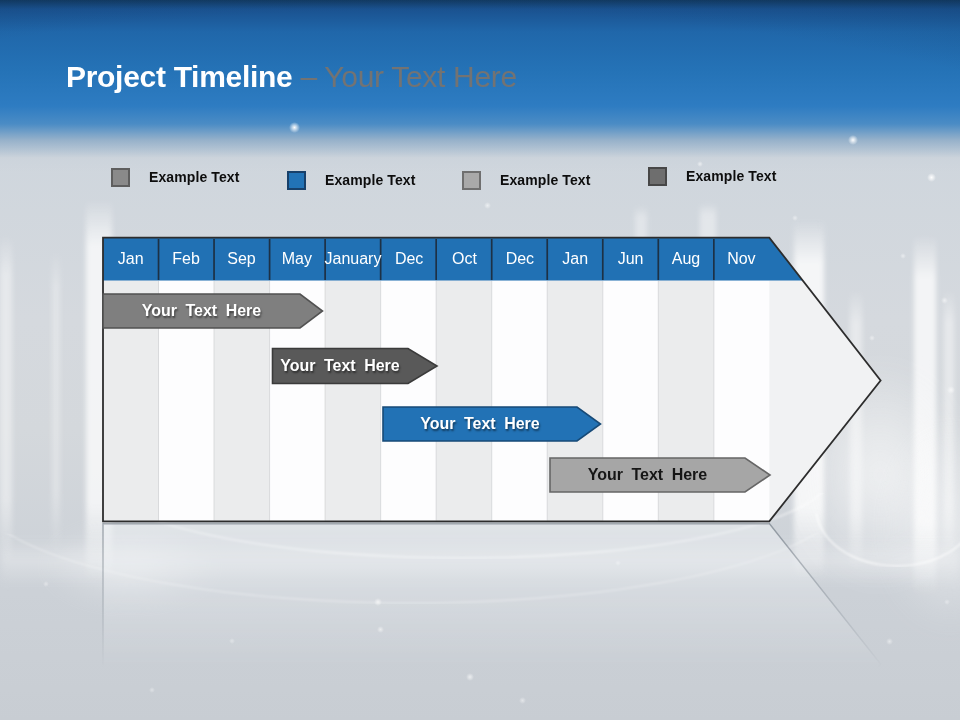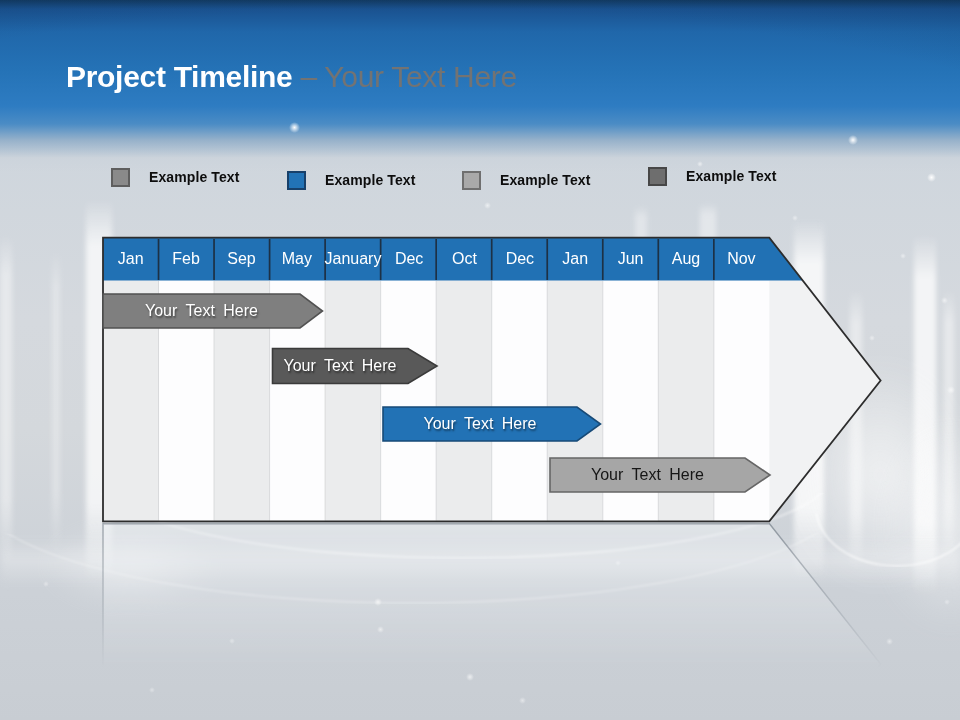--- a/index.html
+++ b/index.html
@@ -34,21 +34,21 @@
   .glow{border-radius:50%;filter:blur(14px);background:radial-gradient(closest-side,rgba(255,255,255,0.85),rgba(255,255,255,0));}
   .dot{border-radius:50%;background:radial-gradient(closest-side,rgba(255,255,255,0.98) 0%,rgba(255,255,255,0.55) 45%,rgba(255,255,255,0) 100%);}
   .ring{border:2px solid rgba(255,255,255,0.75);border-radius:50%;filter:blur(1.2px);}
   .floor-band{filter:blur(4px);
     background:linear-gradient(180deg,rgba(255,255,255,0) 0%,rgba(255,255,255,0.55) 45%,rgba(255,255,255,0) 100%);}
   
   .months{left:103px;top:238.5px;width:666px;height:41px;display:flex;align-items:center;}
   .months span{flex:1;text-align:center;color:#ffffff;font-size:16px;}
   .bar-label{display:flex;align-items:center;justify-content:center;
     font-size:16px;color:#ffffff;word-spacing:4px;white-space:nowrap;
-    text-shadow:1px 1.5px 2px rgba(0,0,0,0.5);}
+    text-shadow:1px 1.5px 2px rgba(0,0,0,0.5);font-weight:bold;}
   .bar-label.dark{color:#161616;text-shadow:none;}
 </style>
 </head>
 <body>
 
 <div class="abs top-band"></div>
 
 <div class="abs pillar" style="left:86px;top:200px;width:26px;height:380px;opacity:.85"></div>
 <div class="abs pillar" style="left:0;top:235px;width:12px;height:330px;opacity:.5"></div>
 <div class="abs pillar" style="left:52px;top:252px;width:8px;height:300px;opacity:.35"></div>

